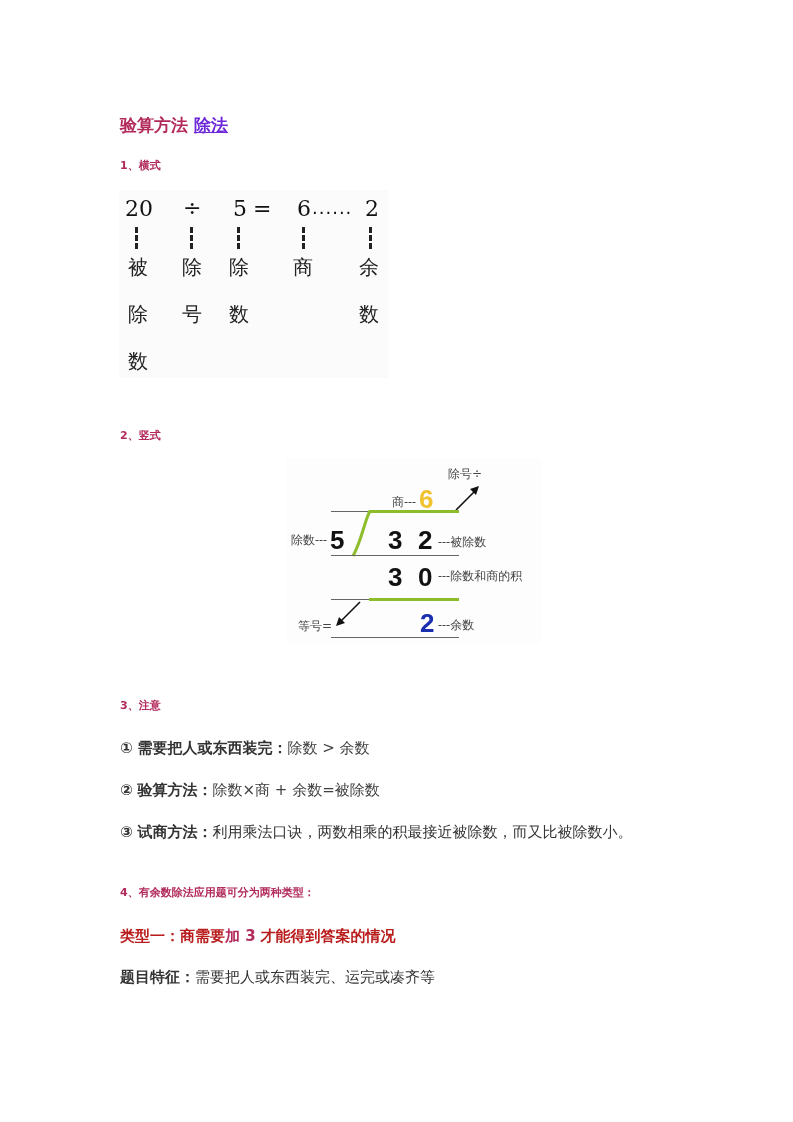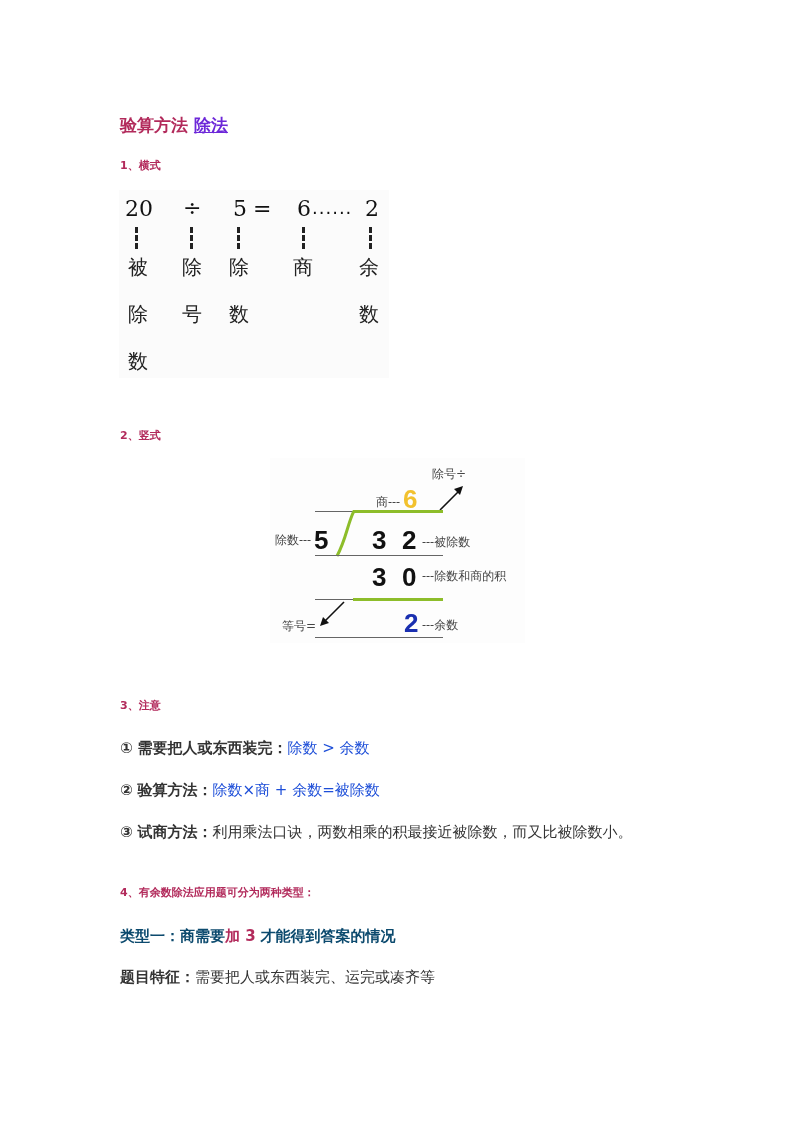--- a/index.html
+++ b/index.html
@@ -5,33 +5,33 @@
   html, body { margin: 0; padding: 0; background: #ffffff; }
   body { width: 793px; height: 1122px; position: relative; overflow: hidden;
          font-family: "DejaVu Sans", "Liberation Sans", sans-serif; color: #333333; }
   .abs { position: absolute; white-space: nowrap; }
   .h-title { left: 120px; top: 114px; font-size: 17px; font-weight: bold; }
   .h-title .red { color: #b22a5b; }
   .h-title .blk { color: #6d28d9; text-decoration: underline; }
   .sec { left: 120px; font-size: 11px; font-weight: bold; color: #b22a5b; }
   .note { left: 120px; font-size: 15px; color: #333333; }
   .note b { font-weight: bold; color: #333333; }
-  .blue { color: #1d4ed8; }
-  .blue-b { color: #0c4a6e; font-weight: bold; font-family: Liberation Mono, monospace; }
+  .blue { color: #404040; }
+  .blue-b { color: #b91c1c; font-weight: bold; font-family: Liberation Mono, monospace; }
   .red-b { color: #b22a5b; font-weight: bold; }
 
   
   .fig1 { position: absolute; left: 119px; top: 190px; width: 270px; height: 188px; background: #fbfbfb; }
   .fig1 .n { position: absolute; font-family: "DejaVu Serif", "Liberation Serif", serif; font-size: 22px; color: #111; top: 6px; }
   .fig1 .c { position: absolute; font-family: "DejaVu Serif", "Liberation Serif", serif; font-size: 20px; color: #222; }
   .fig1 .dash { position: absolute; width: 0; border-left: 3px dashed #222; height: 22px; top: 37px; }
   .fig1 .dots { position: absolute; top: 12px; font-size: 18px; letter-spacing: 1px; color: #111; }
 
   
-  .fig2 { position: absolute; left: 270px; top: 458px; width: 255px; height: 185px; background: #fdfdfd; }
+  .fig2 { position: absolute; left: 286px; top: 458px; width: 255px; height: 185px; background: #fdfdfd; }
   .fig2 .line { position: absolute; height: 1px; background: #666; }
   .fig2 .gline { position: absolute; height: 3px; background: #8dbd2a; }
   .fig2 .big { position: absolute; font-family: "Liberation Sans", "DejaVu Sans", sans-serif; font-weight: bold; font-size: 26px; color: #111; }
   .fig2 .lbl { position: absolute; font-family: "DejaVu Serif", "Liberation Serif", serif; font-size: 12px; color: #444; }
 </style>
 </head>
 <body>
 
 <div class="abs h-title">
   <span class="red">验算方法</span>

